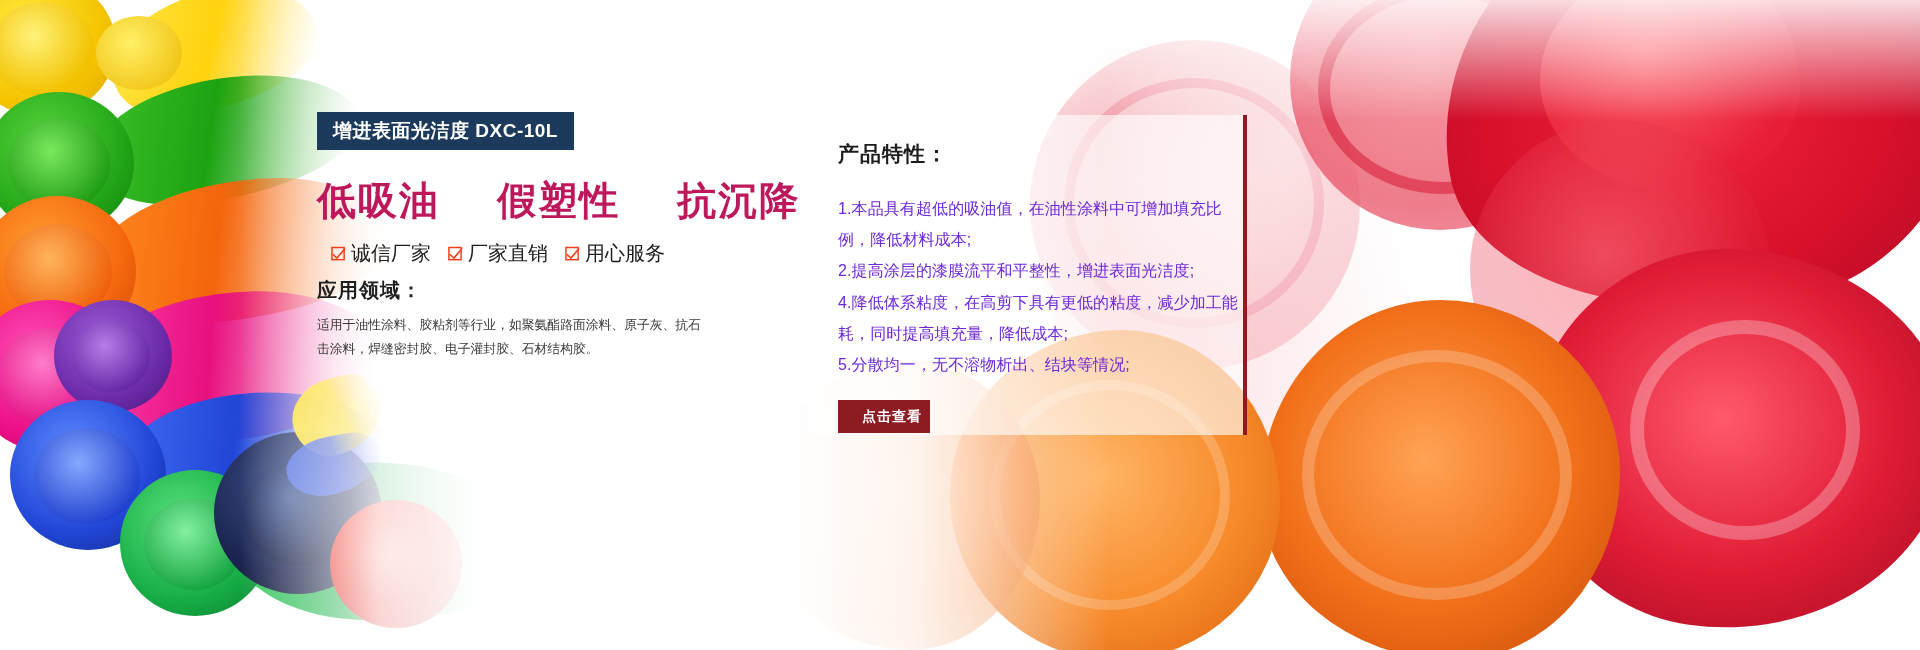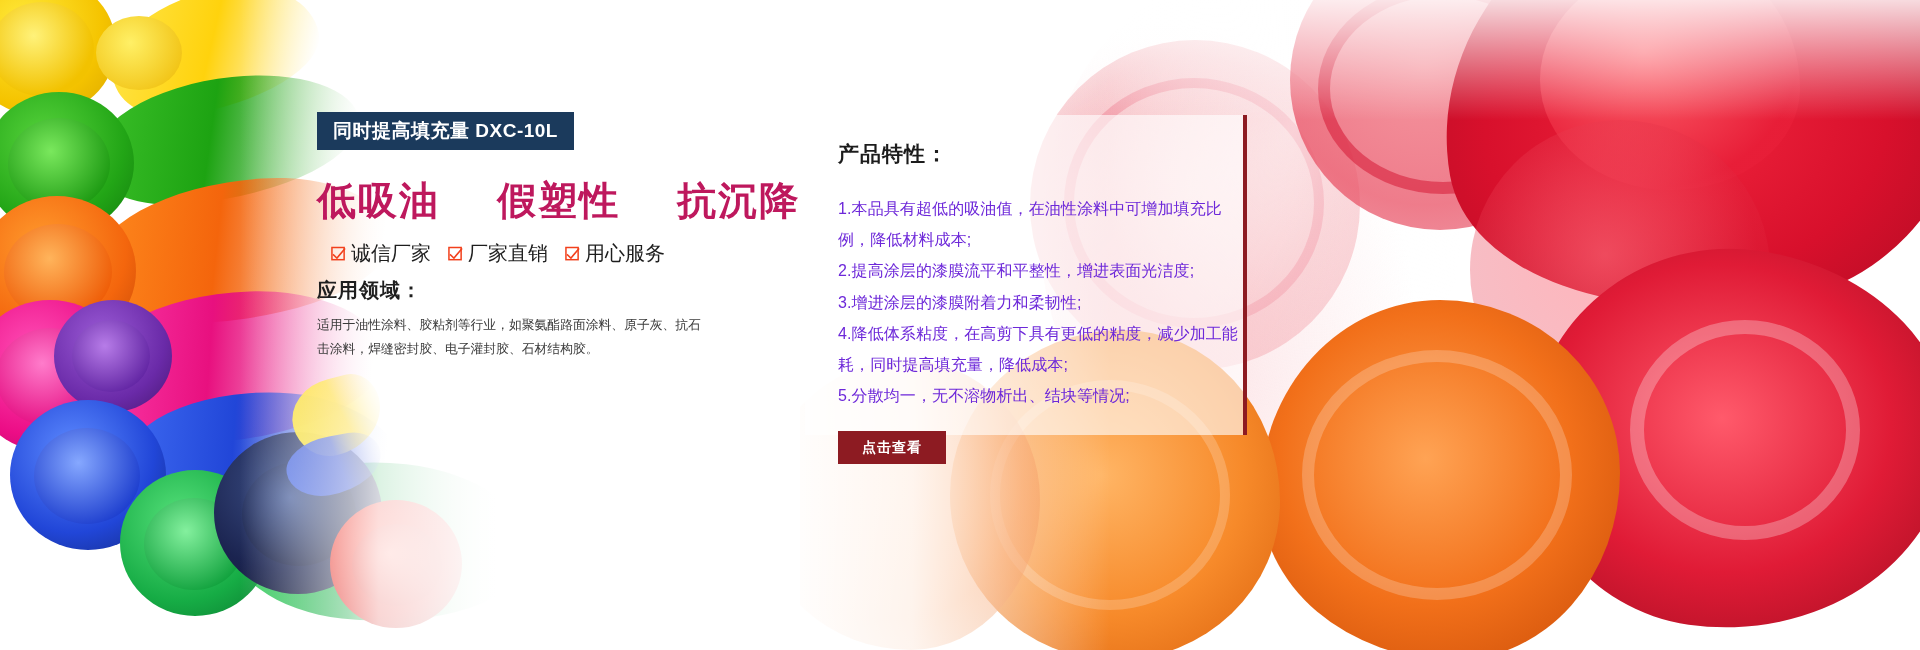--- a/index.html
+++ b/index.html
@@ -198,21 +198,21 @@
   }
 
   .cta {
     margin-top:20px;
     display:inline-block;
     background:#8d1b22;
     color:#ffffff;
     font-size:14px;
     font-weight:bold;
     letter-spacing:1px;
-    padding:9px 24px 10px 24px;
+    padding:9px 8px 10px 24px;
     line-height:1;
     border:none;
     cursor:pointer;
     font-family:"Liberation Sans","DejaVu Sans",sans-serif;
   }
 </style>
 </head>
 <body>
 
 <div id="stage">
@@ -273,21 +273,21 @@
     <div class="rsplash rs5r"></div>
     <div class="rsplash rs6"></div>
     <div class="rsplash rs6r"></div>
     <div class="rsplash rs7"></div>
     <div class="veil-t"></div>
     <div class="veil-l"></div>
   </div>
 
   <div class="left-col">
 
-    <div class="title-badge">同时提高填充量 DXC-10L</div>
+    <div class="title-badge">增进表面光洁度 DXC-10L</div>
 
 
     <div class="headline">
       <span>低吸油</span>
       <span class="gap"></span>
       <span>假塑性</span>
       <span class="gap"></span>
       <span>抗沉降</span>
     </div>
 
@@ -328,21 +328,20 @@
   <div class="panel"></div>
   <div class="panel-accent"></div>
 
   <div class="panel-inner">
 
     <div class="panel-title">产品特性：</div>
 
     <div class="feat-list">
       <div class="feat-item">1.本品具有超低的吸油值，在油性涂料中可增加填充比例，降低材料成本;</div>
       <div class="feat-item">2.提高涂层的漆膜流平和平整性，增进表面光洁度;</div>
-      <div class="feat-item">3.增进涂层的漆膜附着力和柔韧性;</div>
       <div class="feat-item">4.降低体系粘度，在高剪下具有更低的粘度，减少加工能耗，同时提高填充量，降低成本;</div>
       <div class="feat-item">5.分散均一，无不溶物析出、结块等情况;</div>
     </div>
 
     <button class="cta">点击查看</button>
 
   </div>
 
 </div>
 

